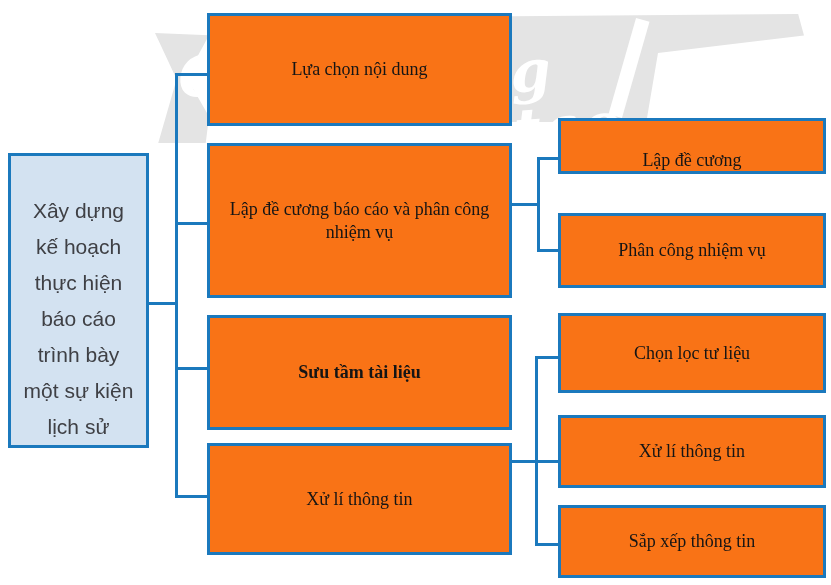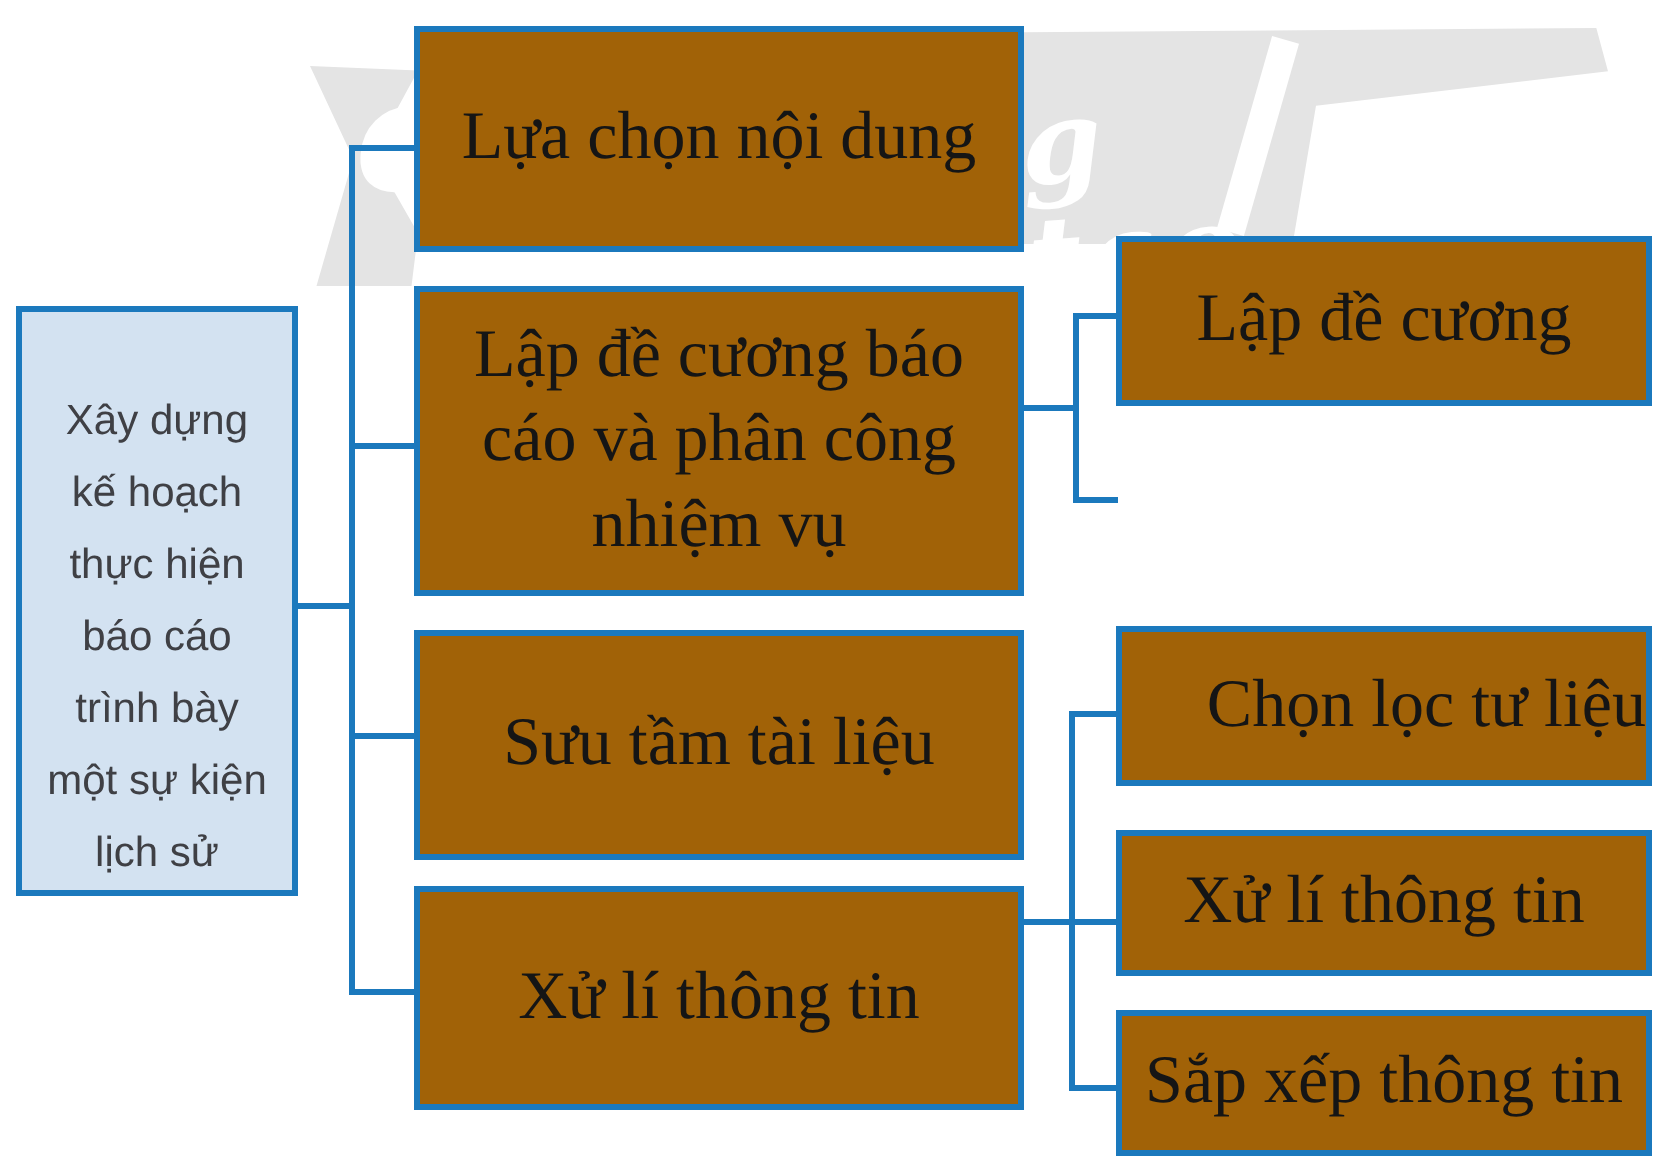--- a/index.html
+++ b/index.html
@@ -33,42 +33,42 @@
     color:#ffffff;font-family:"DejaVu Serif",serif;
     font-style:italic;font-weight:bold;font-size:56px;line-height:56px;
     transform:rotate(-6deg);
   }
   
   .connectors{position:absolute;left:0;top:0;z-index:2;}
   .connectors polyline{fill:none;stroke:#1b79bd;stroke-width:3;}
   
   .box{
     position:absolute;box-sizing:border-box;z-index:3;
-    border:3px solid #1b79bd;background:#a16207;
+    border:3px solid #1b79bd;background:#f97316;
     display:flex;align-items:center;justify-content:center;
-    text-align:center;color:#151515;font-size:34px;line-height:1.25;
+    text-align:center;color:#151515;font-size:18px;line-height:1.25;
   }
   .box span{display:block;}
   .root{
     left:8px;top:153px;width:141px;height:295px;
     background:#d3e2f1;
     font-family:"Liberation Sans",sans-serif;
     font-size:21px;line-height:36px;color:#3f4045;align-items:flex-end;
   }
   .root span{white-space:pre-line;}
   .m{left:207px;width:305px;}
   .m1{top:13px;height:113px;}
   .m2{top:143px;height:155px;}
   .m2 span{max-width:272px;font-family:Liberation Serif, serif;}
-  .m3{top:315px;height:115px;}
+  .m3{top:315px;height:115px;font-weight:bold;}
   .m4{top:443px;height:112px;}
   .r{left:558px;width:268px;}
-  .r1{top:118px;height:85px;}
+  .r1{top:118px;height:56px;align-items:flex-end;}
   .r2{top:213px;height:75px;}
-  .r3{top:313px;height:80px;justify-content:flex-end;}
+  .r3{top:313px;height:80px;}
   .r4{top:415px;height:73px;}
   .r5{top:505px;height:73px;align-items:center;}
 </style>
 </head>
 <body>
 
 <div class="canvas">
 
   <div class="wm wm-left"></div>
   <div class="wm wm-right"></div>
@@ -109,20 +109,23 @@
   <div class="box m m3">
     <span>Sưu tầm tài liệu</span>
   </div>
   <div class="box m m4">
     <span>Xử lí thông tin</span>
   </div>
 
   <div class="box r r1">
     <span>Lập đề cương</span>
   </div>
+  <div class="box r r2">
+    <span>Phân công nhiệm vụ</span>
+  </div>
   <div class="box r r3">
     <span>Chọn lọc tư liệu</span>
   </div>
   <div class="box r r4">
     <span>Xử lí thông tin</span>
   </div>
   <div class="box r r5">
     <span>Sắp xếp thông tin</span>
   </div>
 

